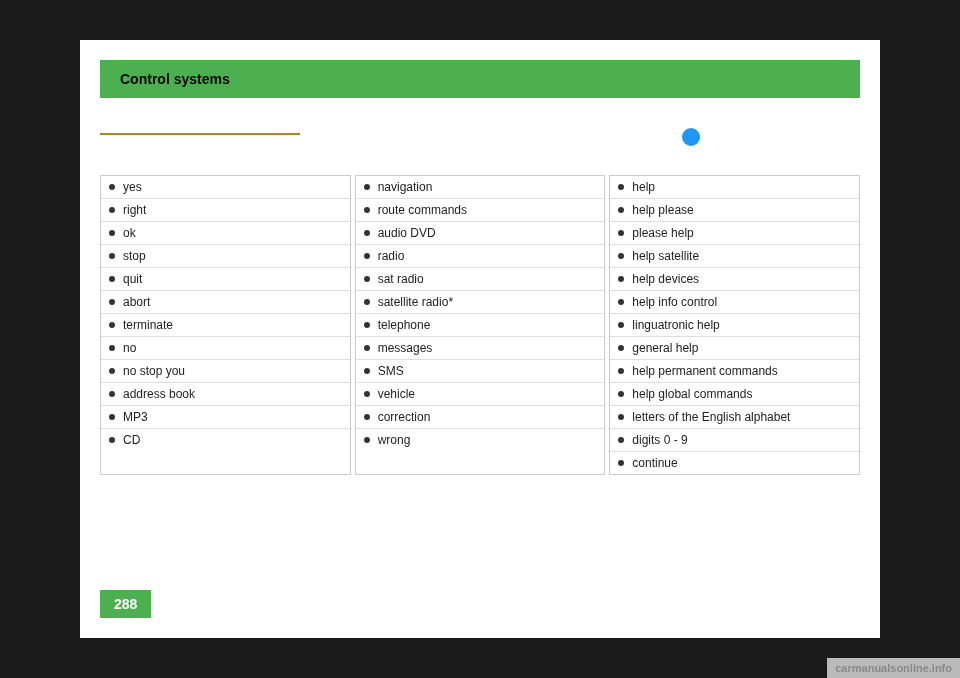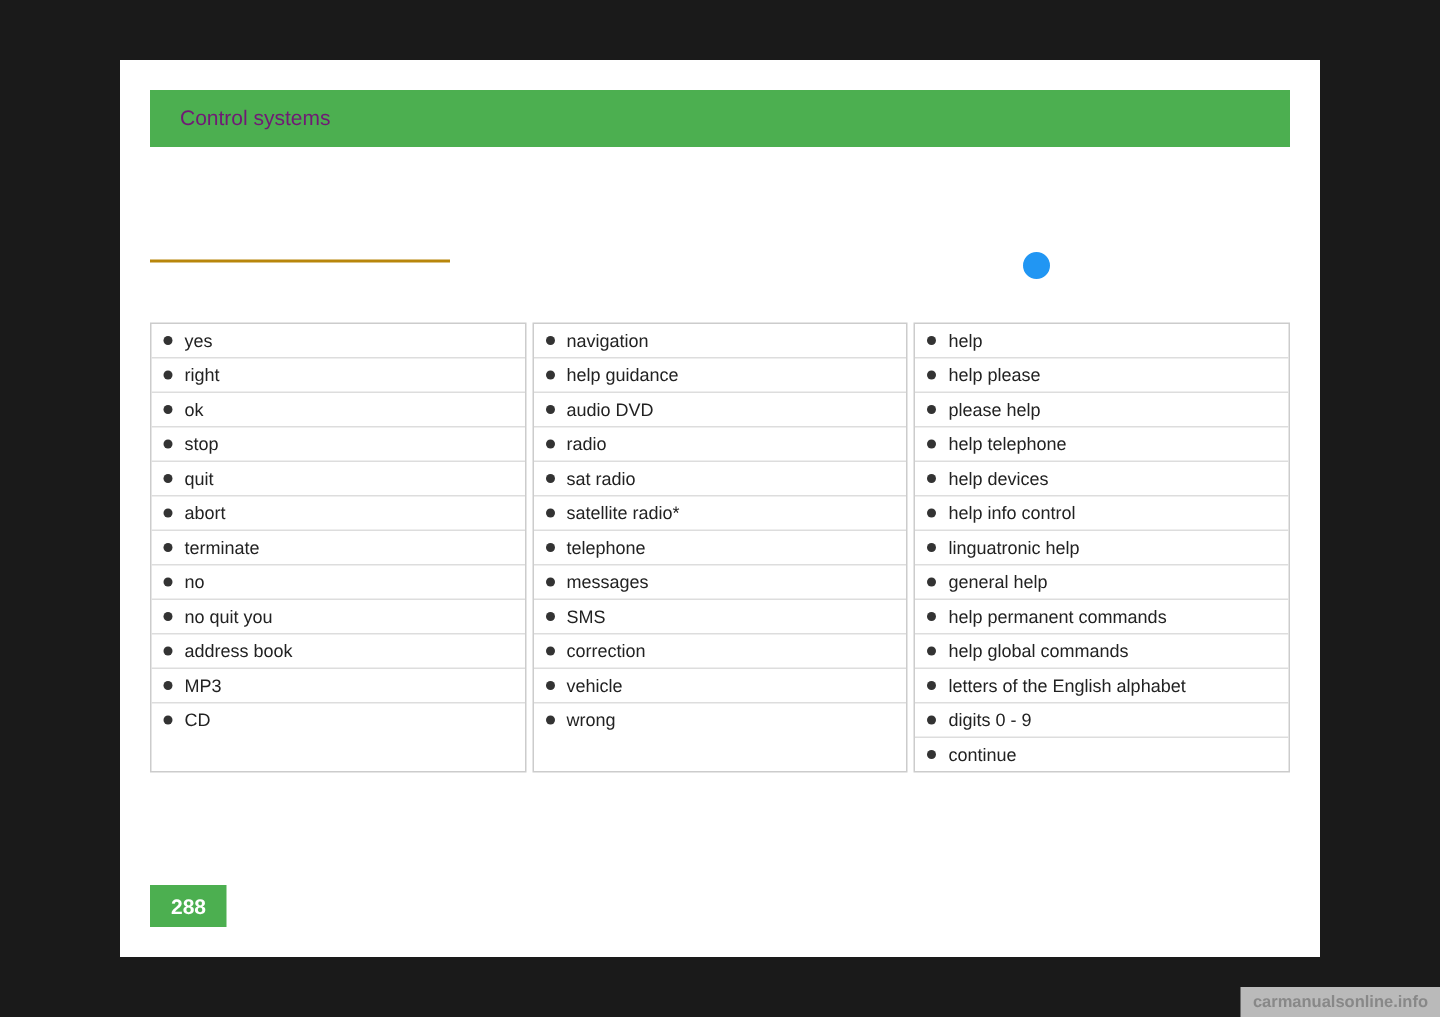--- a/index.html
+++ b/index.html
@@ -22,29 +22,28 @@
       background: #fff;
     }
 
     .header-bar {
       background: #4caf50;
       padding: 10px 20px;
       margin: 20px 20px 0 20px;
     }
 
     .header-bar-title {
-      color: #701a75;
-      font-weight: normal;
+      color: #000000;
+      font-weight: bold;
       font-size: 14px;
     }
 
     .content-area {
       padding: 20px 20px 20px 20px;
       position: relative;
-      margin-top: 40px;
     }
 
     .underline-decoration {
       width: 200px;
       height: 2px;
       background: #b8860b;
       margin: 15px 0 10px 0;
     }
 
     .blue-dot {
@@ -157,21 +156,21 @@
           <div class="table-row">
             <div class="bullet"></div>
             <span>terminate</span>
           </div>
           <div class="table-row">
             <div class="bullet"></div>
             <span>no</span>
           </div>
           <div class="table-row">
             <div class="bullet"></div>
-            <span>no quit you</span>
+            <span>no stop you</span>
           </div>
           <div class="table-row">
             <div class="bullet"></div>
             <span>address book</span>
           </div>
           <div class="table-row">
             <div class="bullet"></div>
             <span>MP3</span>
           </div>
           <div class="table-row">
@@ -180,21 +179,21 @@
           </div>
         </div>
 
       <div class="column-table" id="col2">
           <div class="table-row">
             <div class="bullet"></div>
             <span>navigation</span>
           </div>
           <div class="table-row">
             <div class="bullet"></div>
-            <span>help guidance</span>
+            <span>route commands</span>
           </div>
           <div class="table-row">
             <div class="bullet"></div>
             <span>audio DVD</span>
           </div>
           <div class="table-row">
             <div class="bullet"></div>
             <span>radio</span>
           </div>
           <div class="table-row">
@@ -212,48 +211,48 @@
           <div class="table-row">
             <div class="bullet"></div>
             <span>messages</span>
           </div>
           <div class="table-row">
             <div class="bullet"></div>
             <span>SMS</span>
           </div>
           <div class="table-row">
             <div class="bullet"></div>
+            <span>vehicle</span>
+          </div>
+          <div class="table-row">
+            <div class="bullet"></div>
             <span>correction</span>
           </div>
           <div class="table-row">
             <div class="bullet"></div>
-            <span>vehicle</span>
-          </div>
-          <div class="table-row">
-            <div class="bullet"></div>
             <span>wrong</span>
           </div>
         </div>
 
       <div class="column-table" id="col3">
           <div class="table-row">
             <div class="bullet"></div>
             <span>help</span>
           </div>
           <div class="table-row">
             <div class="bullet"></div>
             <span>help please</span>
           </div>
           <div class="table-row">
             <div class="bullet"></div>
             <span>please help</span>
           </div>
           <div class="table-row">
             <div class="bullet"></div>
-            <span>help telephone</span>
+            <span>help satellite</span>
           </div>
           <div class="table-row">
             <div class="bullet"></div>
             <span>help devices</span>
           </div>
           <div class="table-row">
             <div class="bullet"></div>
             <span>help info control</span>
           </div>
           <div class="table-row">

